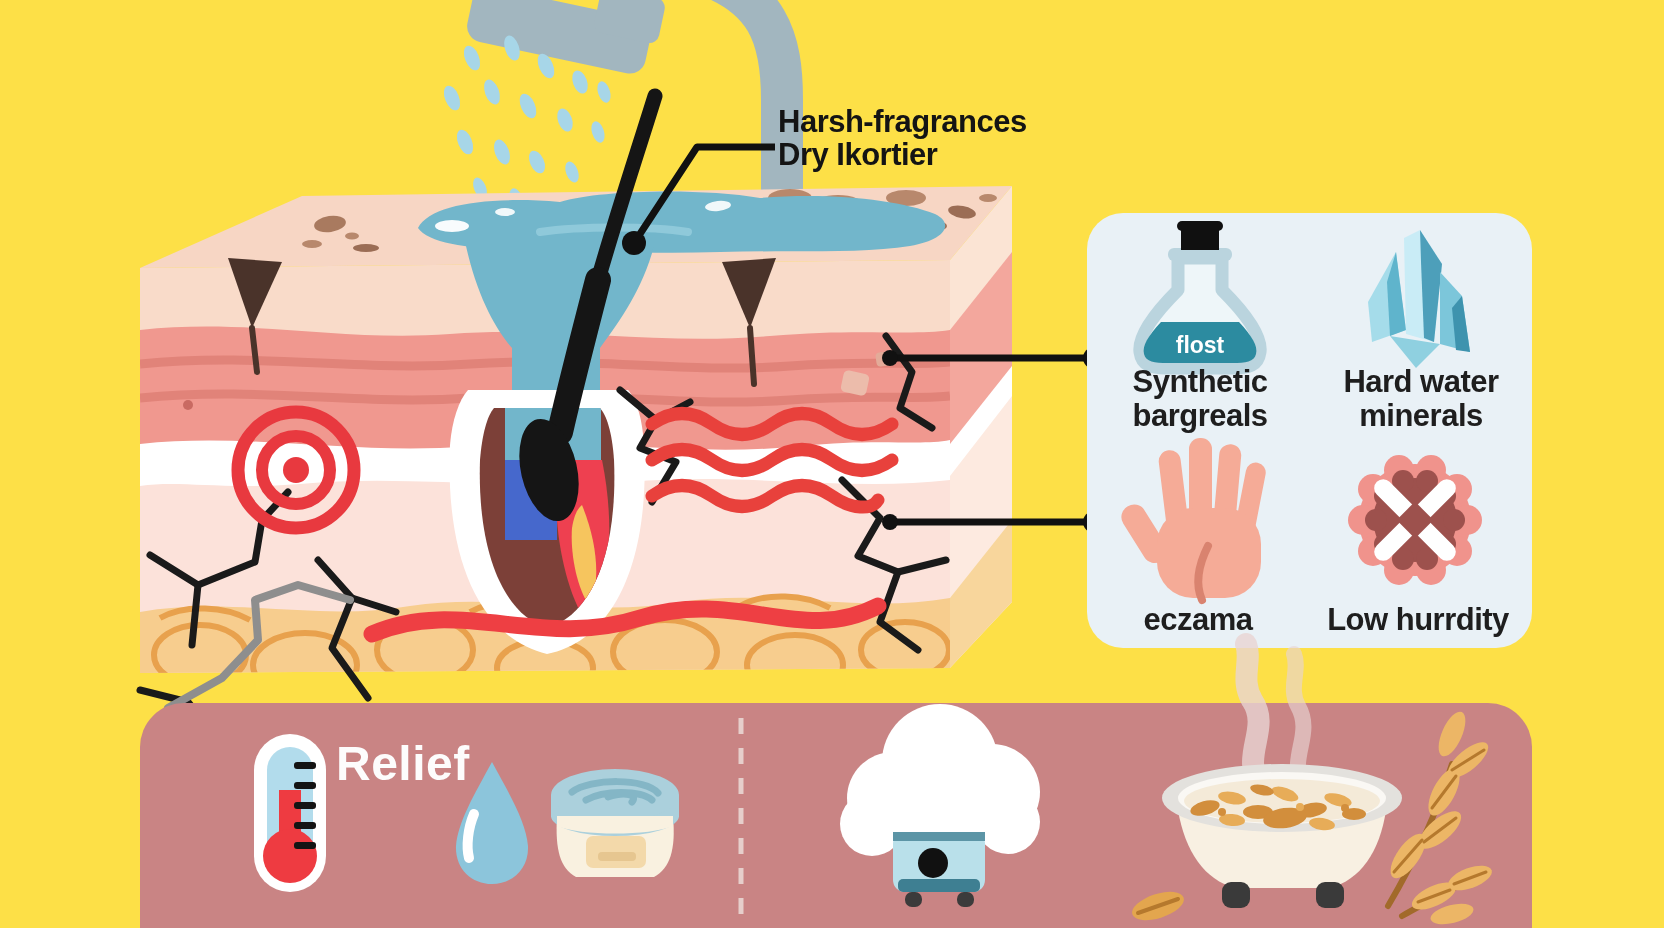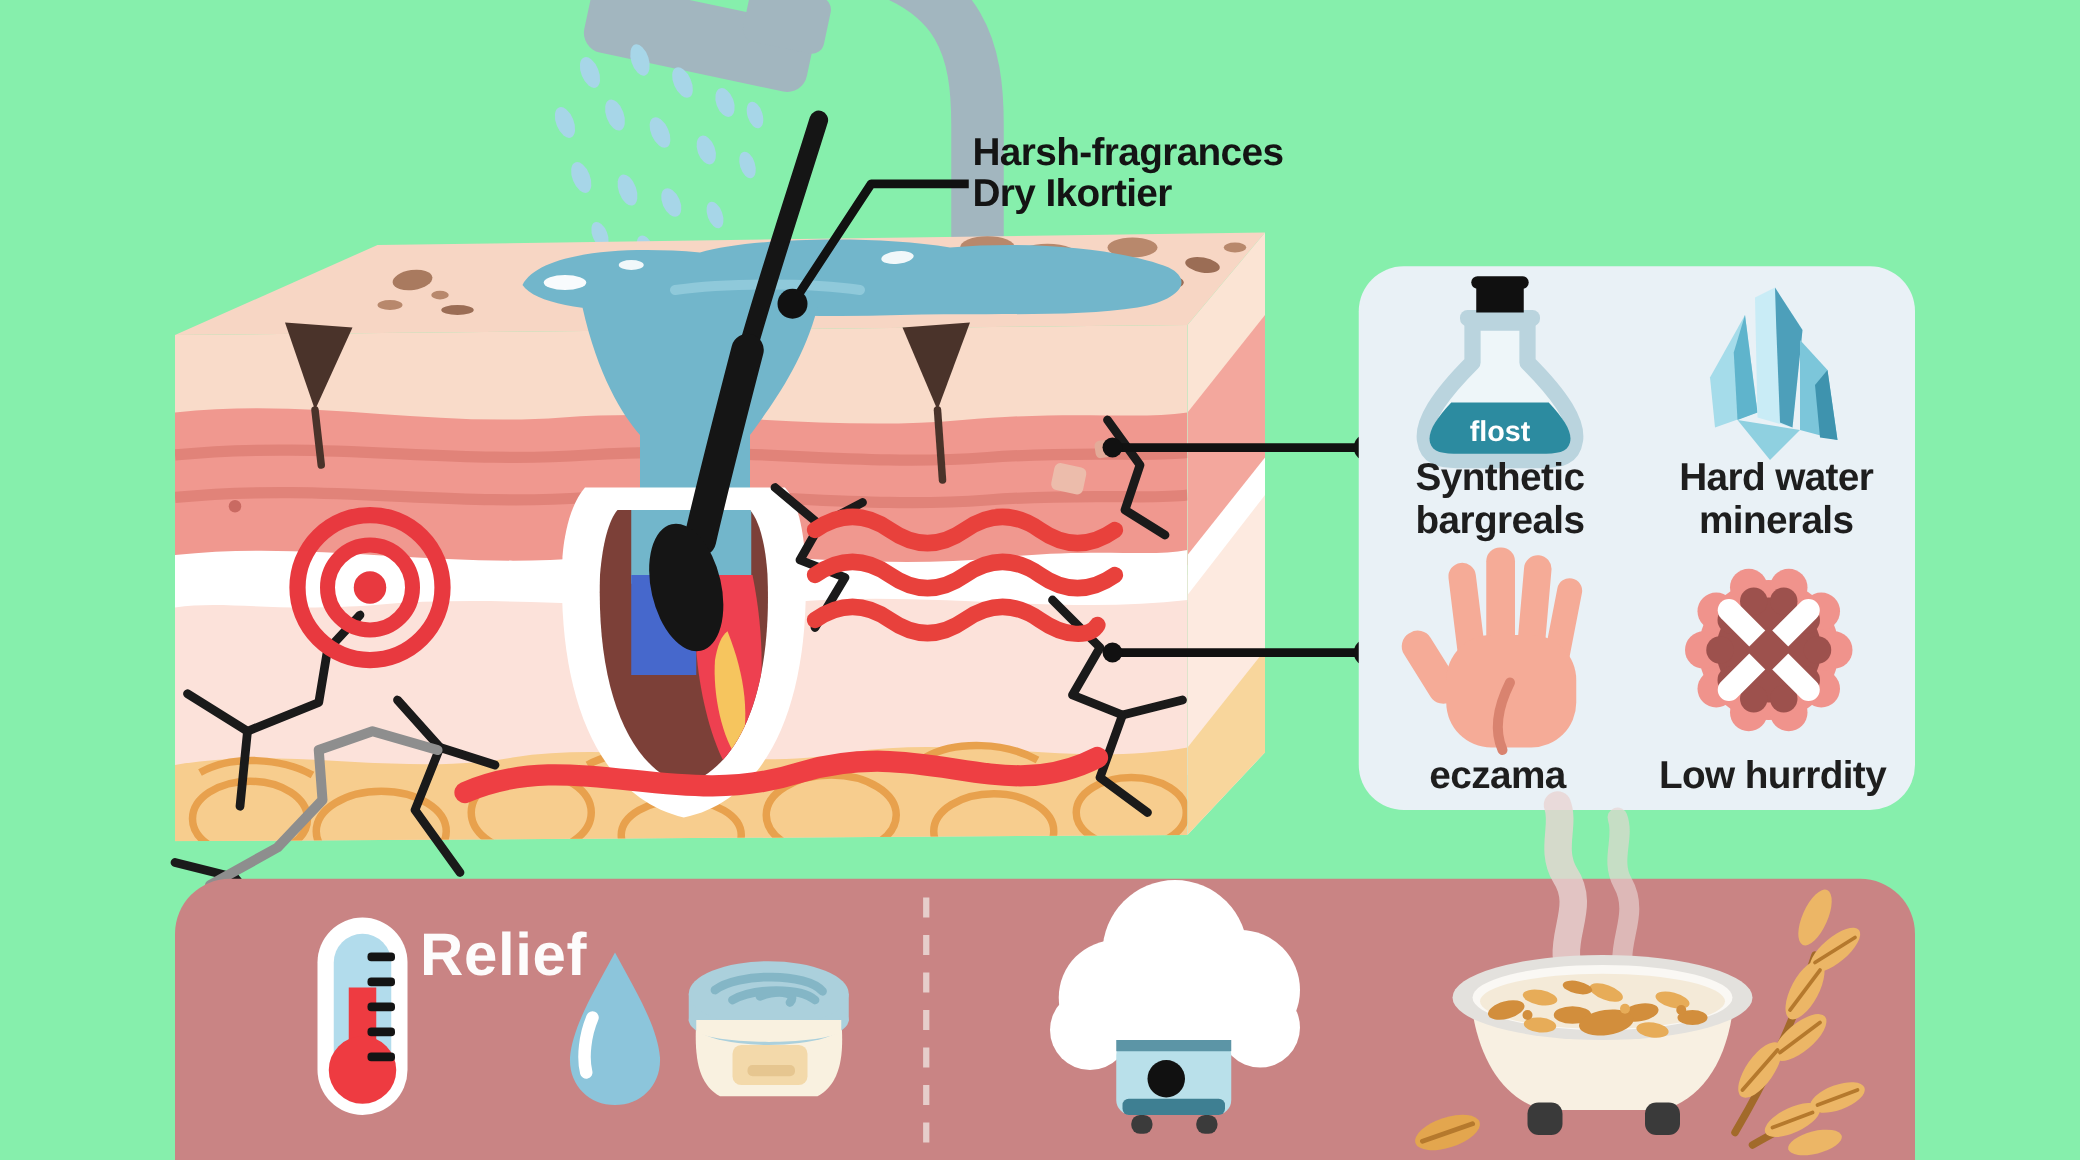--- a/index.html
+++ b/index.html
@@ -1,16 +1,16 @@
 <!DOCTYPE html>
 <html><head>
 <meta charset="utf-8">
 <style>
   html,body{margin:0;padding:0;background:#ffffff;}
-  .stage{position:relative;width:1664px;height:928px;background:#86efac;overflow:hidden;
+  .stage{position:relative;width:1664px;height:928px;background:#fde047;overflow:hidden;
          font-family:"Liberation Sans", sans-serif;}
   svg text{font-family:"Liberation Sans", sans-serif;}
   .ann-text{font-size:31px;font-weight:800;fill:#141414;letter-spacing:-0.5px;}
   .panel-label{font-size:31px;font-weight:800;fill:#1e1e1e;text-anchor:middle;letter-spacing:-0.5px;}
   .flask-text{font-size:23px;font-weight:800;fill:#ffffff;text-anchor:middle;}
   .relief-title{font-size:48px;font-weight:800;fill:#fdfcfc;letter-spacing:0.5px;}
 </style>
 </head>
 <body>
 

